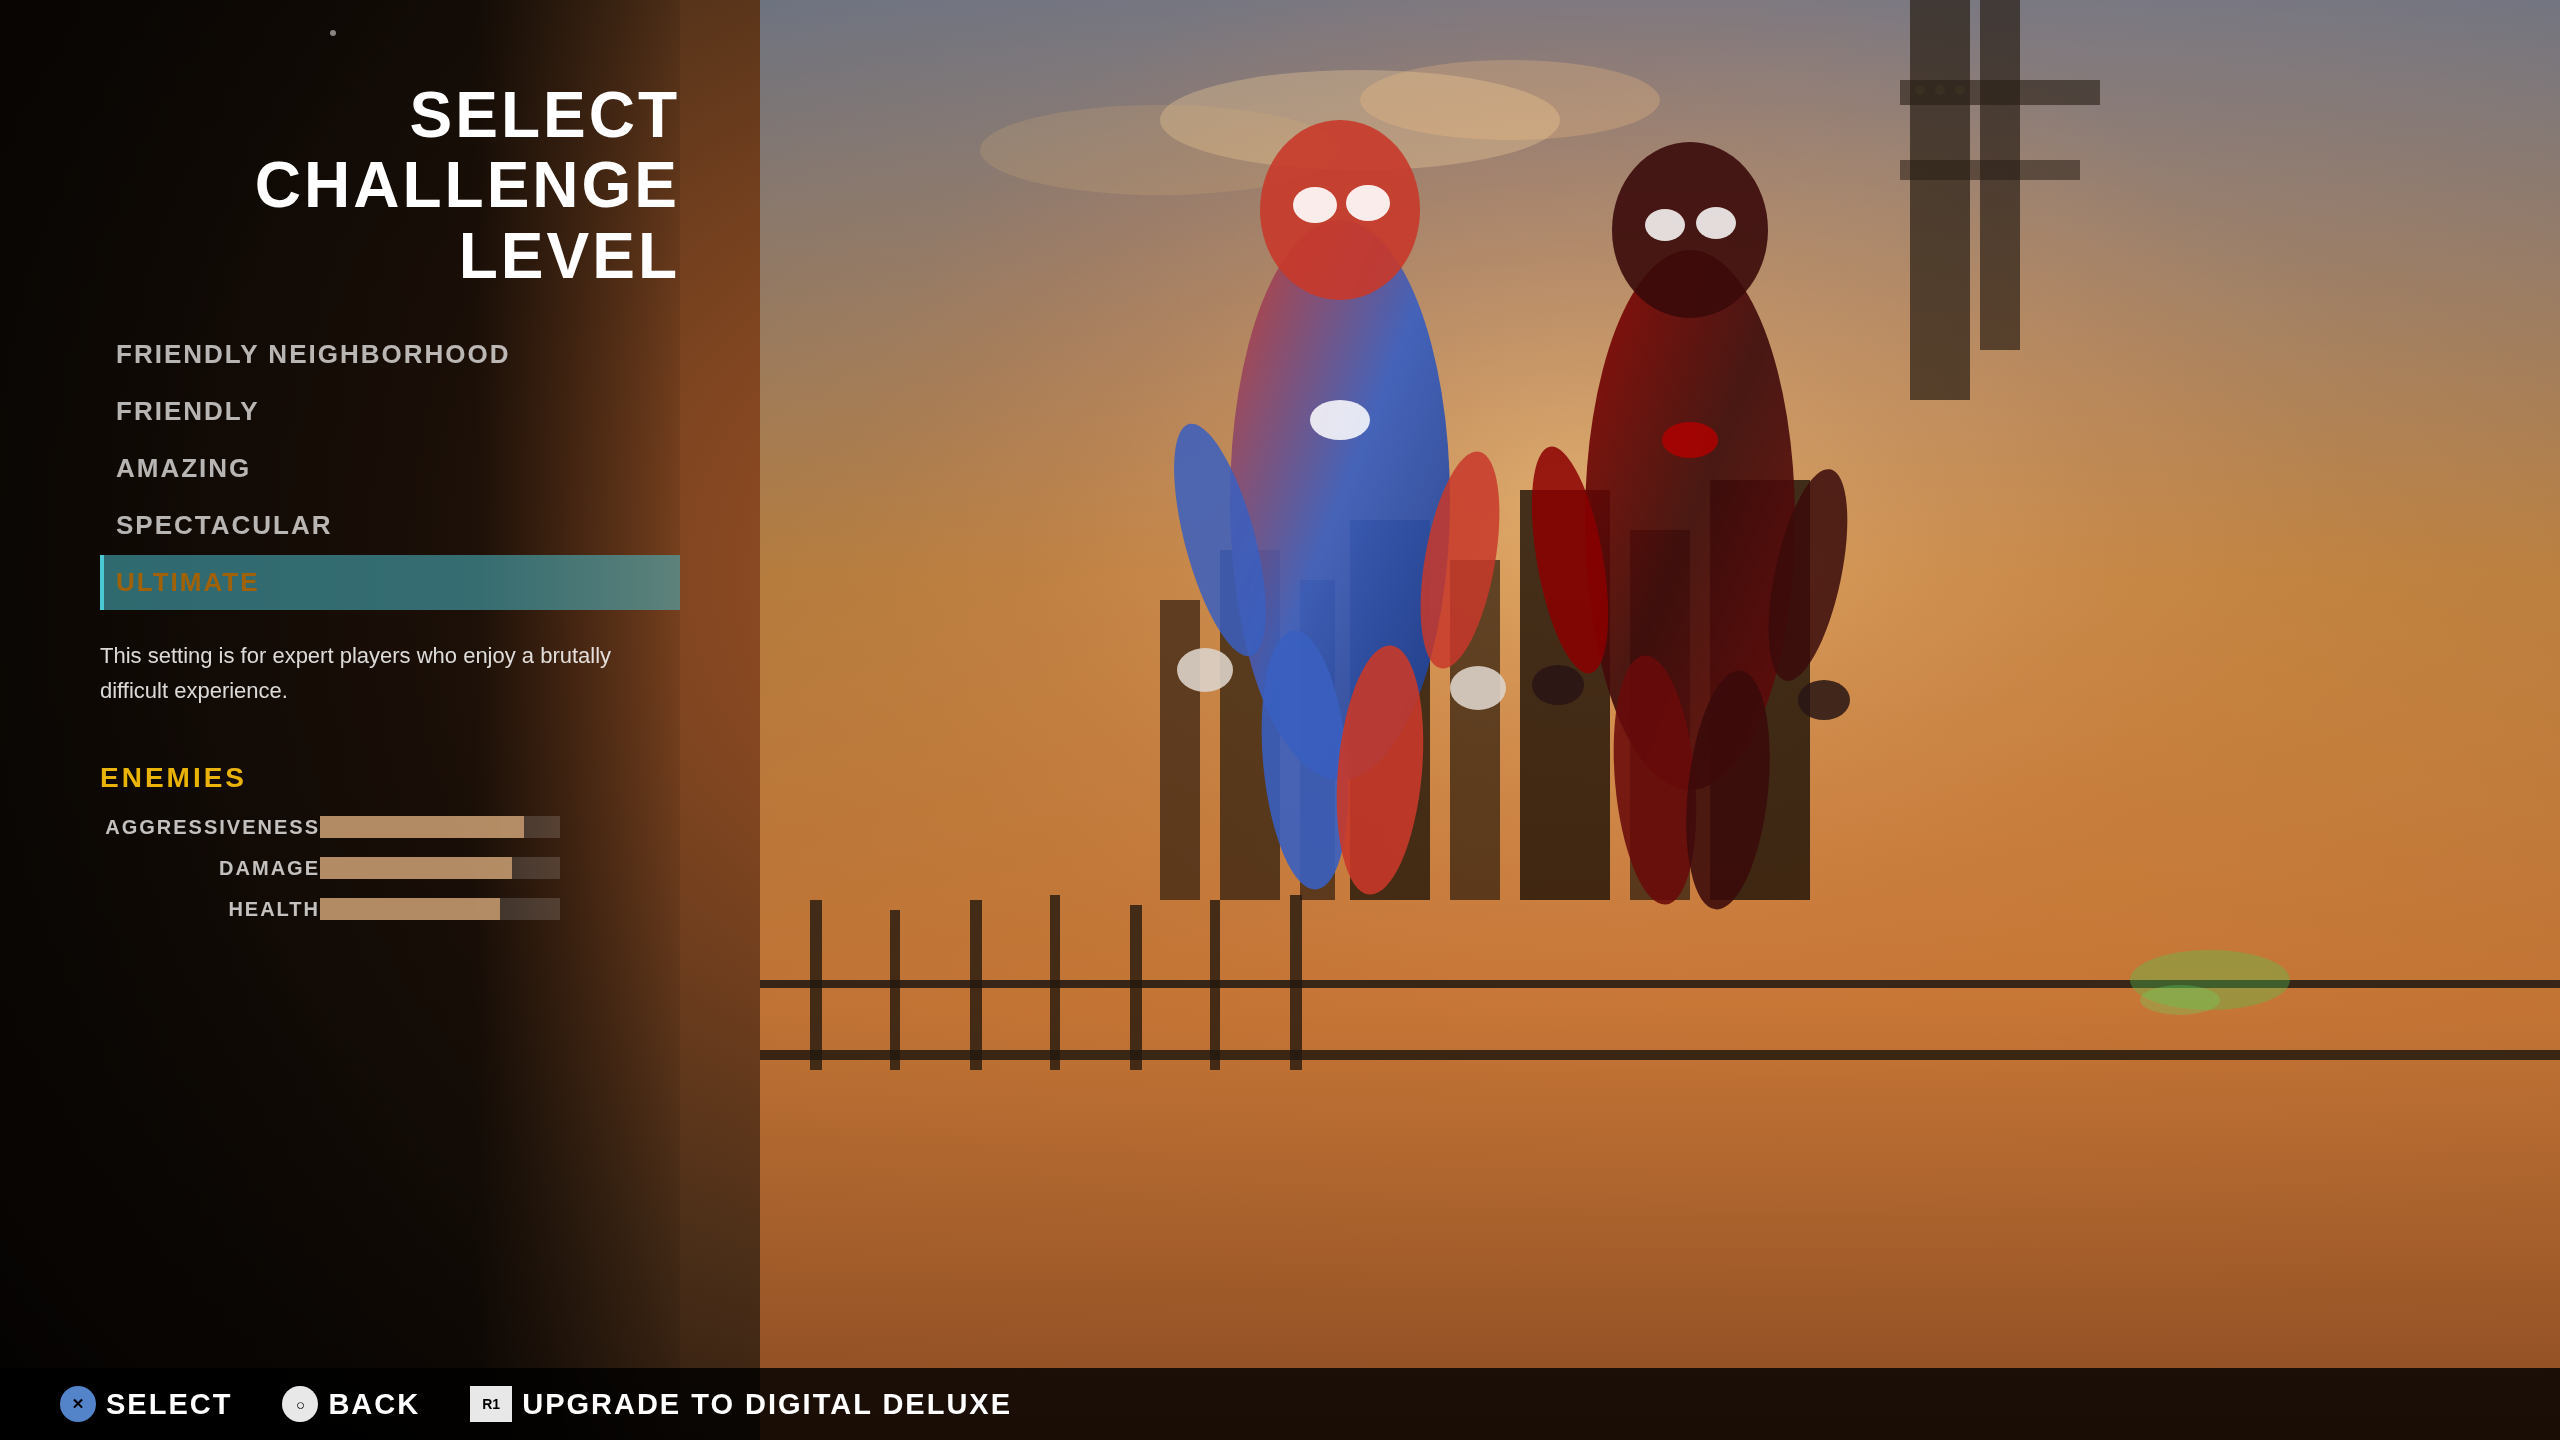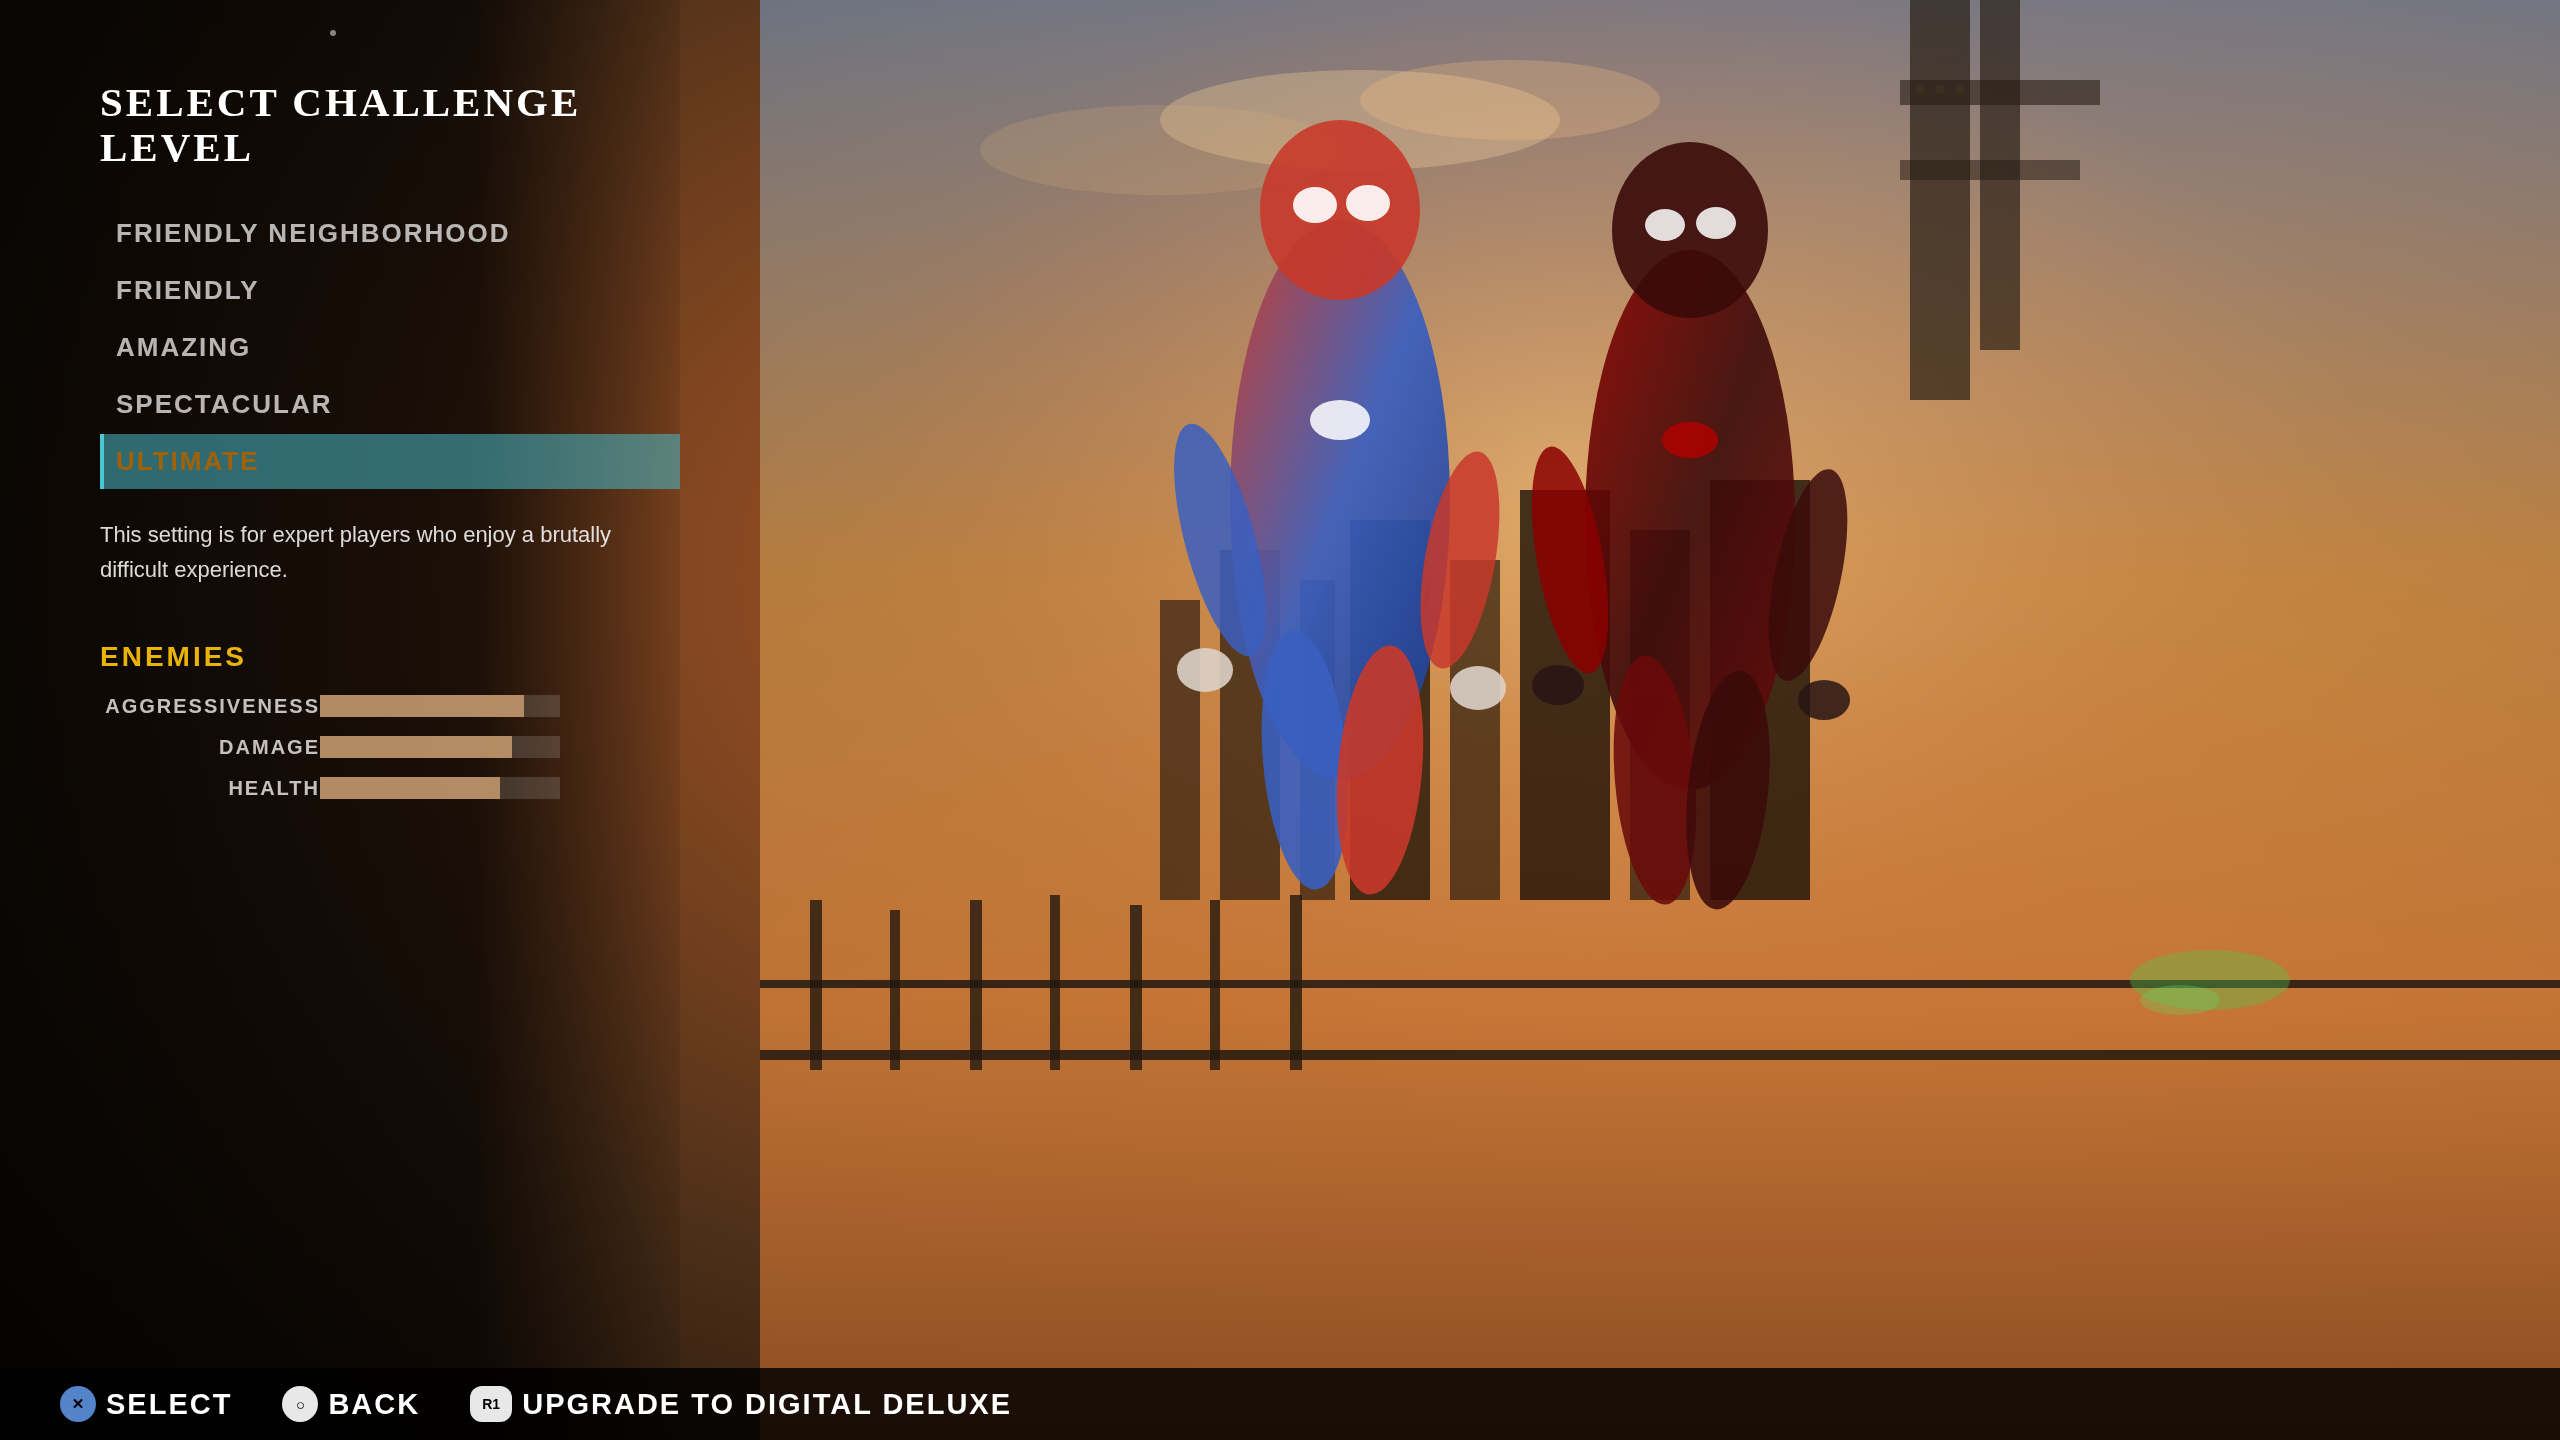--- a/index.html
+++ b/index.html
@@ -48,28 +48,29 @@
     .ui-panel {
       position: absolute;
       left: 100px;
       top: 60px;
       width: 580px;
       z-index: 10;
       padding: 20px 0;
     }
 
     .screen-title {
-      font-size: 41px;
+      font-size: 64px;
       font-weight: 900;
       color: #ffffff;
       letter-spacing: 3px;
       text-transform: uppercase;
       margin-bottom: 36px;
-      font-family: Liberation Serif, serif;
+      font-family: Liberation Sans, sans-serif;
       line-height: 1.1;
+      text-align: right;
     }
 
     .difficulty-list {
       list-style: none;
       margin-bottom: 28px;
     }
 
     .difficulty-item {
       padding: 12px 16px;
       font-size: 26px;
@@ -174,21 +175,21 @@
       font-size: 15px;
       font-weight: 900;
       color: #000;
       flex-shrink: 0;
     }
 
     .btn-cross { background: #5383c8; }
     .btn-circle { background: #e8e8e8; }
     .btn-r1 {
       background: #e8e8e8;
-      border-radius: 12px;
+      border-radius: 0;
       width: 42px;
       font-size: 14px;
       font-weight: 900;
       color: #000;
     }
 
     .hud-btn-label {
       font-size: 29px;
       font-weight: 700;
       color: #ffffff;

